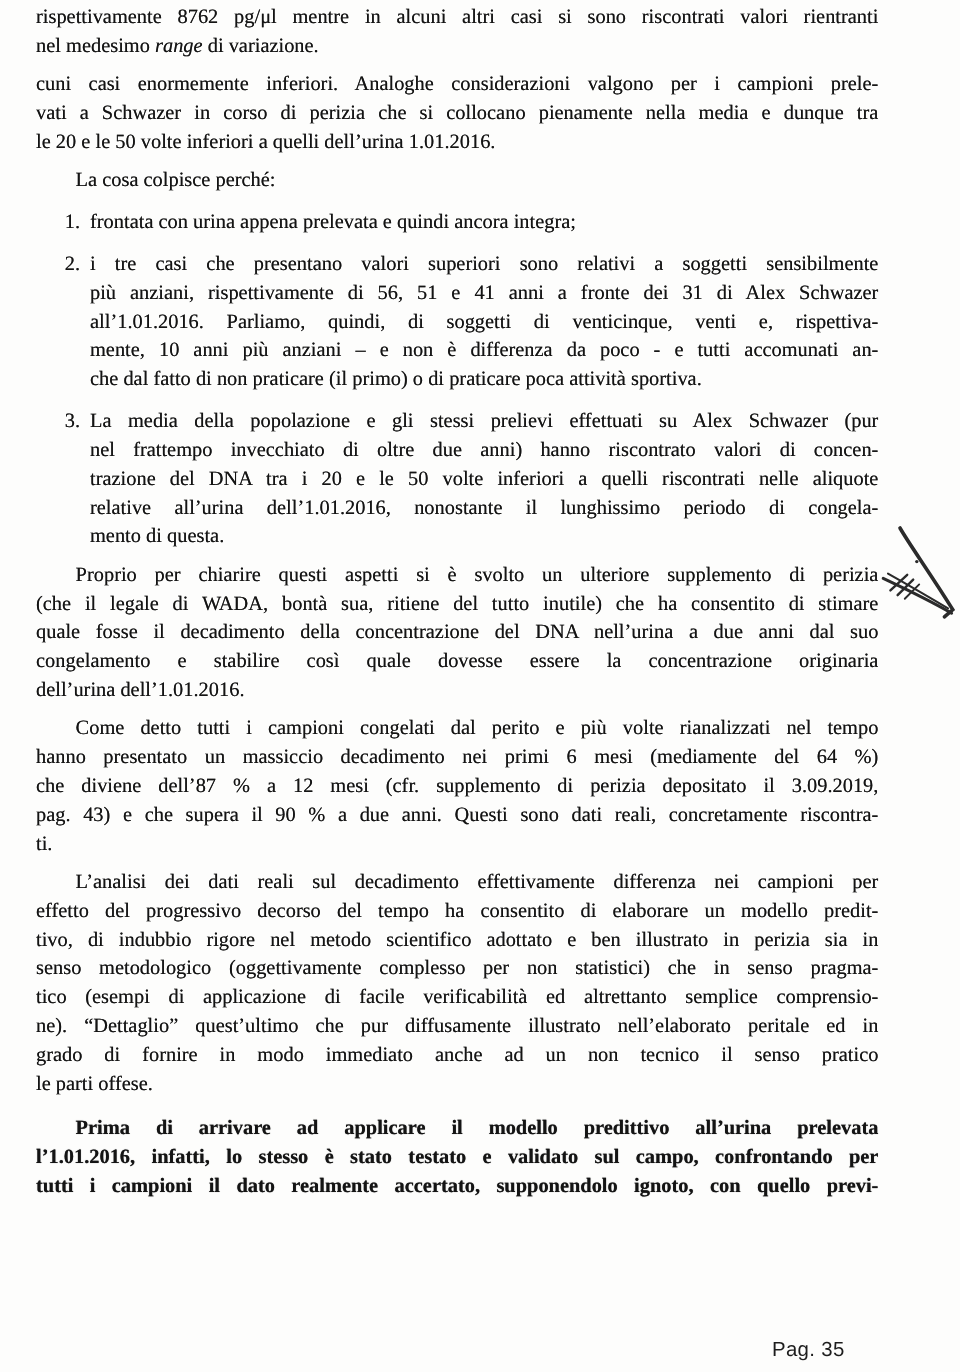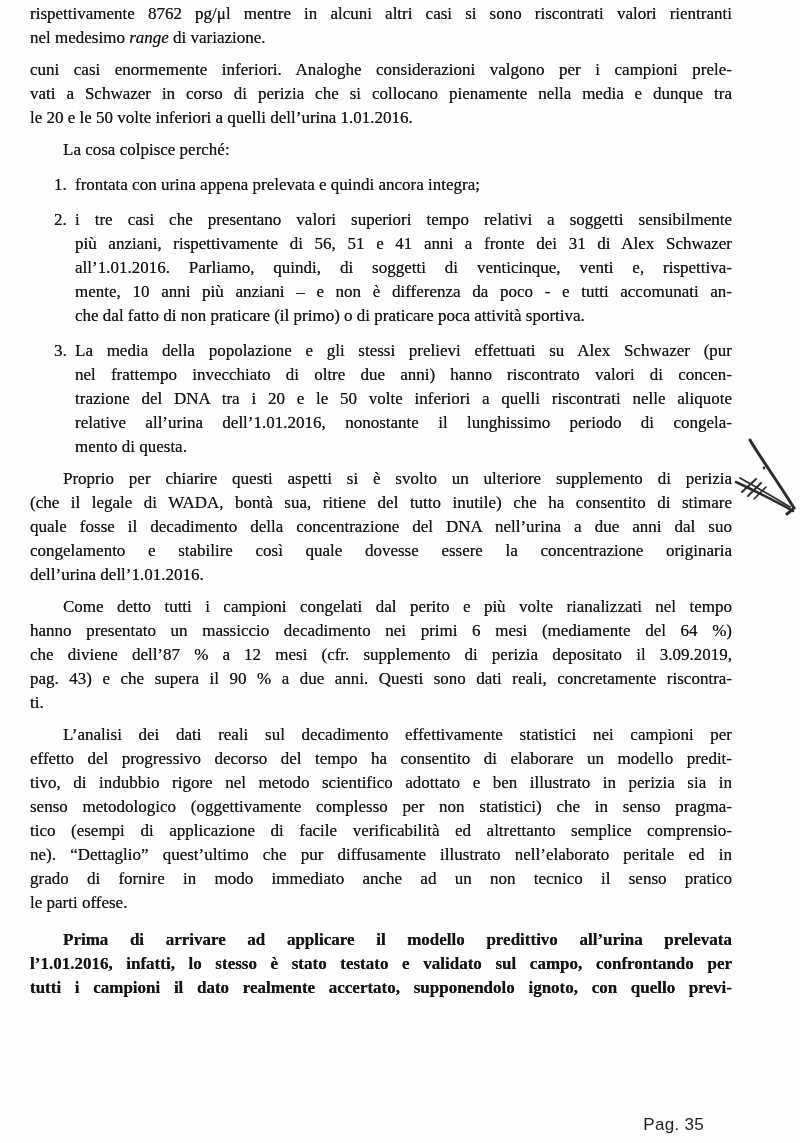--- a/index.html
+++ b/index.html
@@ -65,21 +65,21 @@
     </div>
     <div class="para">
       <div class="line line-end first-indent">La cosa colpisce perché:</div>
     </div>
     <div class="item">
       <span class="marker">1.</span>
       <div class="line line-end">frontata con urina appena prelevata e quindi ancora integra;</div>
     </div>
     <div class="item">
       <span class="marker">2.</span>
-      <div class="line">i tre casi che presentano valori superiori tempo relativi a soggetti sensibilmente</div>
+      <div class="line">i tre casi che presentano valori superiori sono relativi a soggetti sensibilmente</div>
       <div class="line">più anziani, rispettivamente di 56, 51 e 41 anni a fronte dei 31 di Alex Schwazer</div>
       <div class="line">all’1.01.2016. Parliamo, quindi, di soggetti di venticinque, venti e, rispettiva-</div>
       <div class="line">mente, 10 anni più anziani – e non è differenza da poco - e tutti accomunati an-</div>
       <div class="line line-end">che dal fatto di non praticare (il primo) o di praticare poca attività sportiva.</div>
     </div>
     <div class="item">
       <span class="marker">3.</span>
       <div class="line">La media della popolazione e gli stessi prelievi effettuati su Alex Schwazer (pur</div>
       <div class="line">nel frattempo invecchiato di oltre due anni) hanno riscontrato valori di concen-</div>
       <div class="line">trazione del DNA tra i 20 e le 50 volte inferiori a quelli riscontrati nelle aliquote</div>
@@ -94,21 +94,21 @@
       <div class="line line-end">dell’urina dell’1.01.2016.</div>
     </div>
     <div class="para">
       <div class="line first-indent">Come detto tutti i campioni congelati dal perito e più volte rianalizzati nel tempo</div>
       <div class="line">hanno presentato un massiccio decadimento nei primi 6 mesi (mediamente del 64 %)</div>
       <div class="line">che diviene dell’87 % a 12 mesi (cfr. supplemento di perizia depositato il 3.09.2019,</div>
       <div class="line">pag. 43) e che supera il 90 % a due anni. Questi sono dati reali, concretamente riscontra-</div>
       <div class="line line-end">ti.</div>
     </div>
     <div class="para">
-      <div class="line first-indent">L’analisi dei dati reali sul decadimento effettivamente statistici nei campioni per</div>
+      <div class="line first-indent">L’analisi dei dati reali sul decadimento effettivamente differenza nei campioni per</div>
       <div class="line">effetto del progressivo decorso del tempo ha consentito di elaborare un modello predit-</div>
       <div class="line">tivo, di indubbio rigore nel metodo scientifico adottato e ben illustrato in perizia sia in</div>
       <div class="line">senso metodologico (oggettivamente complesso per non statistici) che in senso pragma-</div>
       <div class="line">tico (esempi di applicazione di facile verificabilità ed altrettanto semplice comprensio-</div>
       <div class="line">ne). “Dettaglio” quest’ultimo che pur diffusamente illustrato nell’elaborato peritale ed in</div>
       <div class="line">grado di fornire in modo immediato anche ad un non tecnico il senso pratico</div>
       <div class="line line-end">le parti offese.</div>
     </div>
     <div class="para bold last-para">
       <div class="line first-indent">Prima di arrivare ad applicare il modello predittivo all’urina prelevata</div>

